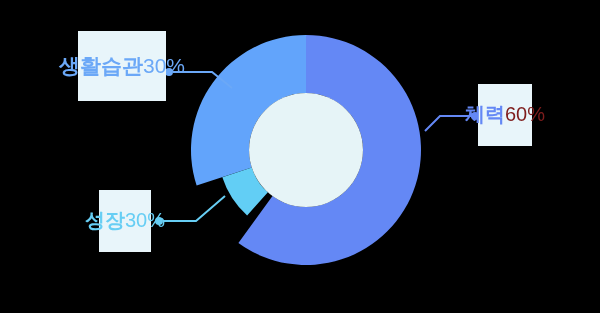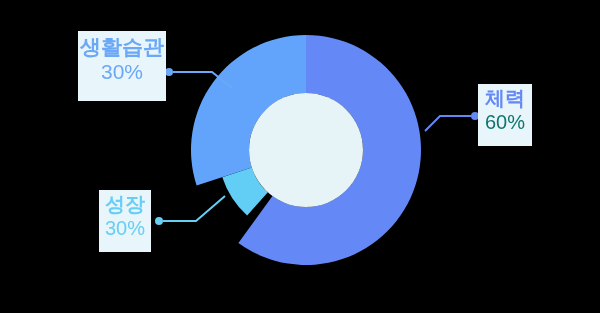--- a/index.html
+++ b/index.html
@@ -19,22 +19,23 @@
     position: absolute;
     left: 0;
     top: 0;
     width: 600px;
     height: 313px;
   }
   .label-box {
     position: absolute;
     background: #E8F5FA;
     display: flex;
-    flex-direction: column;
+    flex-direction: row;
     align-items: center;
+    justify-content: center;
     box-sizing: border-box;
     line-height: 1.18;
   }
   .label-name {
     font-weight: bold;
     white-space: nowrap;
   }
   .label-value {
     font-weight: normal;
     white-space: nowrap;
@@ -95,21 +96,21 @@
     <circle id="connector-growth-dot" fill="#67CEF4" cx="159" cy="221" r="4"></circle>
   </svg>
 
   <div class="label-box" id="label-lifestyle" style="background: rgb(232, 245, 250);">
     <span class="label-name" style="color: rgb(107, 168, 247);">생활습관</span>
     <span class="label-value" style="color: rgb(107, 168, 247);">30%</span>
   </div>
 
   <div class="label-box" id="label-fitness" style="background: rgb(232, 245, 250);">
     <span class="label-name" style="color: rgb(100, 136, 245);">체력</span>
-    <span class="label-value" style="color: #0f766e;">60%</span>
+    <span class="label-value" style="color: #7f1d1d;">60%</span>
   </div>
 
   <div class="label-box" id="label-growth" style="background: rgb(232, 245, 250);">
     <span class="label-name" style="color: rgb(103, 206, 244);">성장</span>
     <span class="label-value" style="color: rgb(103, 206, 244);">30%</span>
   </div>
 
 </div>
 
 </body></html>

